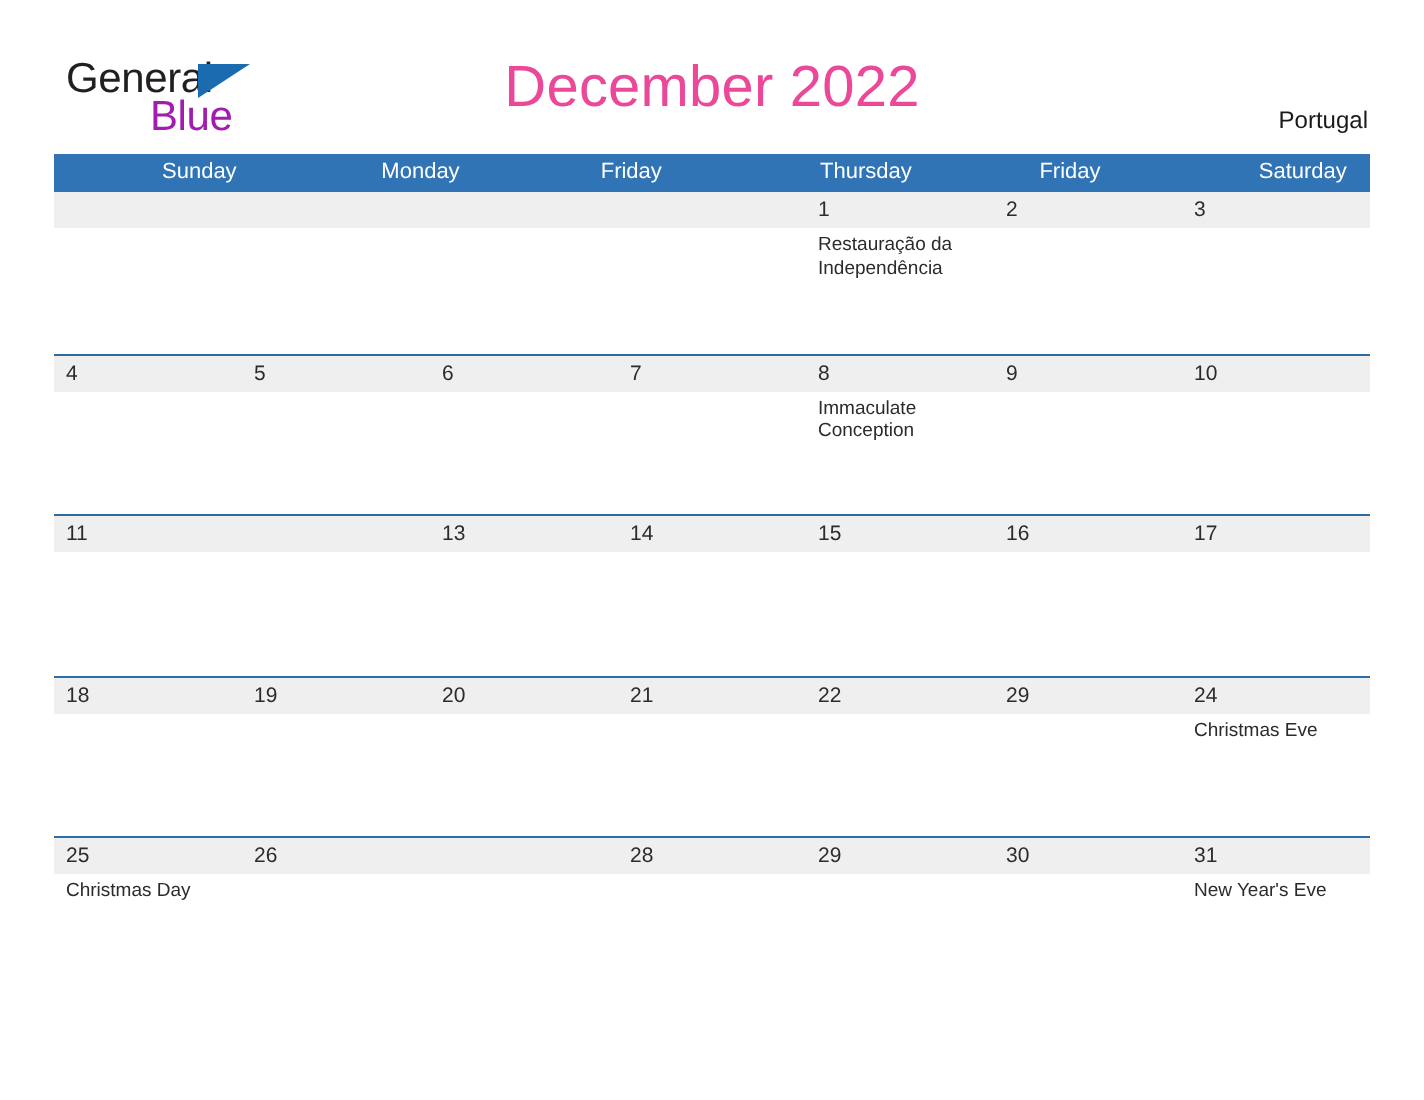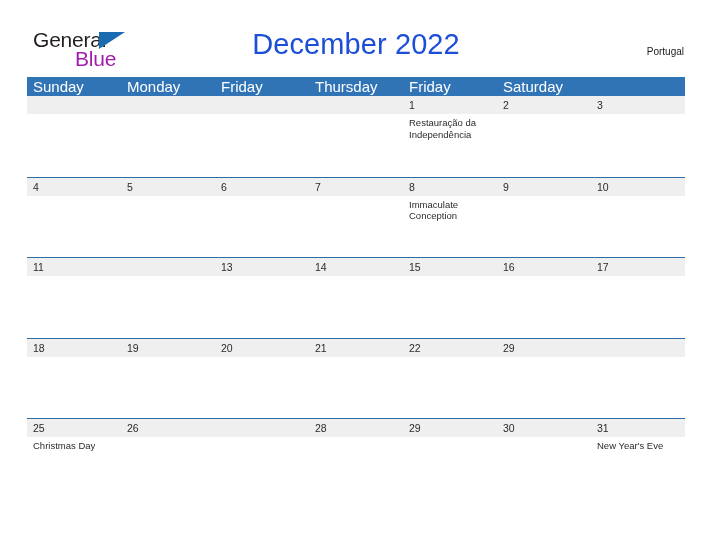--- a/index.html
+++ b/index.html
@@ -68,30 +68,30 @@
     white-space: nowrap;
   }
 
   .month-title {
     position: absolute;
     left: 0;
     top: 28px;
     width: 712px;
     text-align: center;
     font-size: 29px;
-    color: #1d4ed8;
+    color: #ec4899;
     font-weight: normal;
     letter-spacing: 0.1px;
   }
 
   .country {
     position: absolute;
     right: 28px;
-    top: 46px;
-    font-size: 10px;
+    top: 53px;
+    font-size: 12px;
     color: #1a1a1a;
     white-space: nowrap;
     margin-left: 32px;
   }
 
   
   .calendar {
     position: absolute;
     left: 27px;
     top: 77px;
@@ -101,25 +101,26 @@
   .weekday-header {
     display: flex;
     width: 658px;
     height: 19px;
     background: #3174b5;
   }
   .weekday-cell {
     width: 94px;
     box-sizing: border-box;
     padding-left: 6px;
-    font-size: 15px;
+    font-size: 11px;
     color: #ffffff;
     line-height: 19px;
     white-space: nowrap;
     overflow: hidden;
+    margin-left: 48px;
   }
 
   .week-row {
     position: relative;
     width: 658px;
     height: 80.5px;
     border-top: 1px solid #2e6da4;
     box-sizing: border-box;
   }
   .week-row:first-of-type {
@@ -318,20 +319,26 @@
               <div class="day-events"></div>
             </div>
             <div class="day-cell">
               <div class="day-number">22</div>
               <div class="day-events"></div>
             </div>
             <div class="day-cell">
               <div class="day-number">29</div>
               <div class="day-events"></div>
             </div>
+            <div class="day-cell">
+              <div class="day-number">24</div>
+              <div class="day-events">
+                <div class="day-event">Christmas Eve</div>
+              </div>
+            </div>
           </div>
         </div>
         <div class="week-row">
           <div class="week-band"></div>
           <div class="week-cells">
             <div class="day-cell">
               <div class="day-number">25</div>
               <div class="day-events">
                 <div class="day-event">Christmas Day</div>
               </div>

